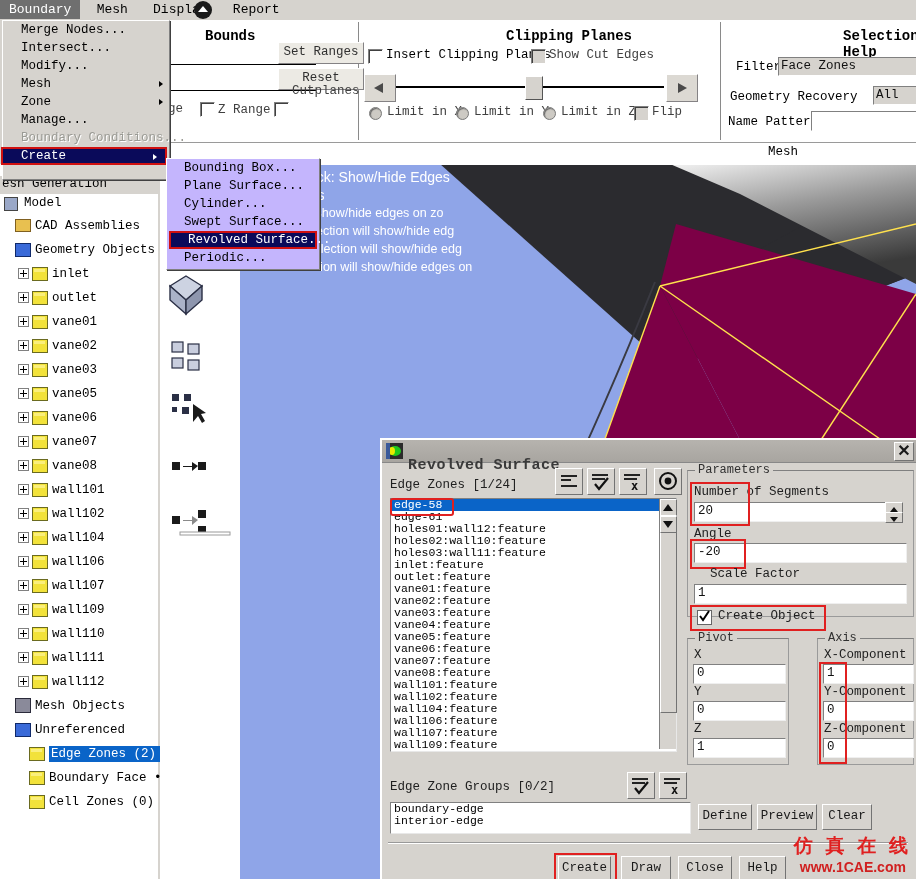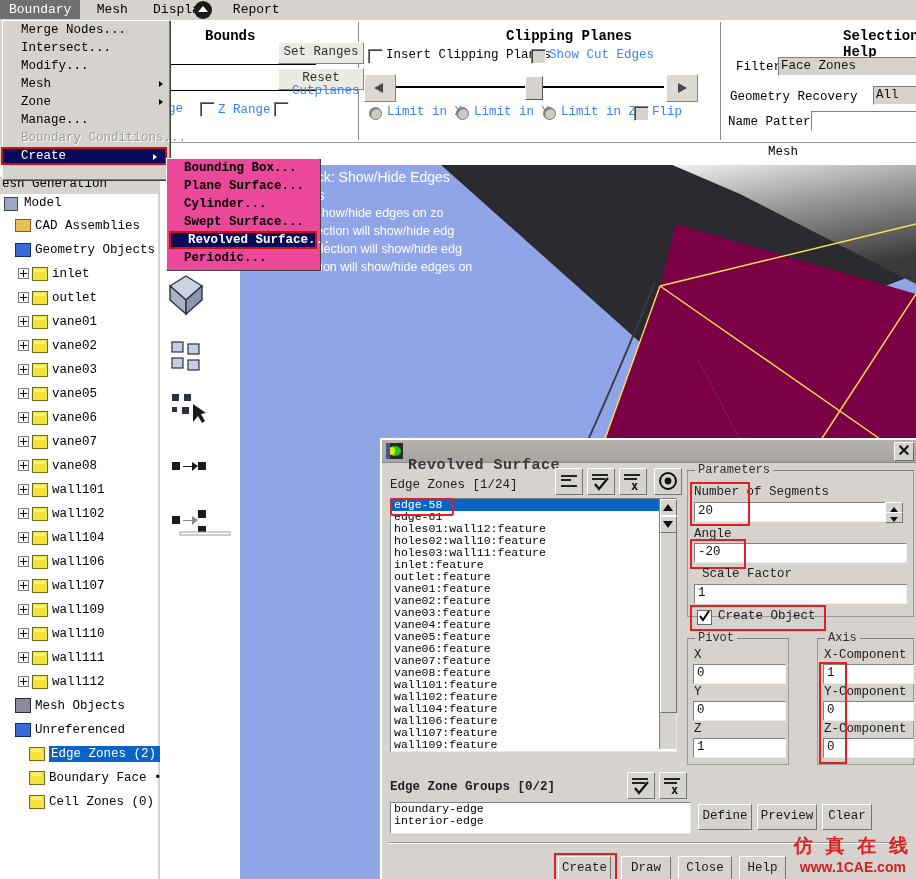--- a/index.html
+++ b/index.html
@@ -26,39 +26,39 @@
      box-shadow:1px 1px 0 #404040;}
   .mi{height:18px;line-height:18px;padding-left:18px;font-size:12.5px;position:relative;white-space:nowrap;}
   .mi.disabled{color:#9a9a94;text-shadow:1px 1px 0 #fff;}
   .mi .arrow{position:absolute;right:6px;top:6px;width:0;height:0;
     border-left:4px solid #000;border-top:3px solid transparent;border-bottom:3px solid transparent;}
   #create-item{background:#0a0a5a;color:#fff;border:2px solid #d01010;height:18px;line-height:14px;
      margin-left:-2px;width:166px;box-sizing:border-box;padding-left:18px;}
   #create-item .arrow{border-left-color:#fff;right:8px;top:5px;}
 
   
-  #create-submenu{left:166px;top:158px;width:152px;height:110px;background:#ec4899;
+  #create-submenu{left:166px;top:158px;width:152px;height:110px;background:#c4b5fd;
      border-top:1px solid #fff;border-left:1px solid #fff;
-     border-right:1px solid #808080;border-bottom:1px solid #808080;box-shadow:1px 1px 0 #404040;font-weight:bold;}
+     border-right:1px solid #808080;border-bottom:1px solid #808080;box-shadow:1px 1px 0 #404040;}
   #create-submenu .mi{padding-left:17px;}
   #revolved-item{background:#0a0a5a;color:#fff;border:2px solid #d01010;
      box-sizing:border-box;width:148px;margin-left:2px;height:18px;line-height:14px;padding-left:15px;}
 
   
   #toppanel{left:168px;top:20px;width:748px;height:122px;background:#fff;}
   .vline{background:#8a8a8a;width:1px;}
   .group-title{font-family:"Liberation Mono",monospace;font-weight:bold;font-size:14px;margin-left:20px;}
   .fieldline{background:#000;height:1px;}
   .btn3d{background:#eceae4;border-top:1px solid #fff;border-left:1px solid #fff;
     border-right:1px solid #848284;border-bottom:1px solid #848284;
     text-align:center;font-size:12.5px;font-family:"Liberation Mono",monospace;color:#303030;}
   .cbx{width:13px;height:13px;background:#fff;border-top:1px solid #808080;border-left:1px solid #808080;
        border-right:1px solid #fff;border-bottom:1px solid #fff;box-shadow:inset 1px 1px 0 #404040;}
   .cbx.gray{background:#d6d3ce;}
-  .lbl{font-family:"Liberation Mono",monospace;font-size:12.5px;color:#3b82f6;}
+  .lbl{font-family:"Liberation Mono",monospace;font-size:12.5px;color:#404040;}
   .lbl.dark{color:#000;}
   .radio{width:11px;height:11px;border-radius:50%;background:#cdcac4;
     border:1px solid #7a7a7a;box-shadow:inset 1px 1px 1px #666;}
   .txtbox{background:#fff;border-top:1px solid #808080;border-left:1px solid #808080;
     border-right:1px solid #fff;border-bottom:1px solid #fff;
     font-family:"Liberation Mono",monospace;font-size:12.5px;padding-left:2px;color:#111;}
   .txtbox.gray{background:#d6d3ce;}
 
   
   #slider-track{background:#000;height:2px;}
@@ -492,21 +492,21 @@
     <div class="dlgbtn abs" style="left:0;top:10px;width:16px;height:9px;"><svg width="14" height="7">
           <polygon points="7,6 11,1 3,1" fill="#111"></polygon>
         </svg></div>
   </div>
   <div class="redbox" style="left:308px;top:42px;width:56px;height:40px;"></div>
 
   <div class="flab abs" style="left:312px;top:87px;">Angle</div>
   <div class="ifield abs" style="left:312px;top:103px;width:208px;height:18px;line-height:17px;">-20</div>
   <div class="redbox" style="left:308px;top:99px;width:52px;height:26px;"></div>
 
-  <div class="flab abs" style="left:320px;top:127px;">Scale Factor</div>
+  <div class="flab abs" style="left:328px;top:127px;">Scale Factor</div>
   <div class="ifield abs" style="left:312px;top:144px;width:208px;height:18px;line-height:17px;">1</div>
 
   <div class="abs" style="left:312px;top:167px;width:148px;height:20px;">
     <span class="abs" style="left:3px;top:3px;width:13px;height:13px;background:#fff;border:1px solid #666;">
       <svg width="13" height="13" style="position:absolute;left:0;top:-1px;">
           <polyline points="2,6 5,10 11,1" fill="none" stroke="#000" stroke-width="2"></polyline>
         </svg>
     </span>
     <span class="flab abs" style="left:24px;top:2px;">Create Object</span>
   </div>
@@ -526,21 +526,21 @@
     <span class="grp-lbl">Axis</span>
   </div>
   <div class="flab abs" style="left:442px;top:208px;">X-Component</div>
   <div class="ifield abs" style="left:441px;top:224px;width:86px;height:18px;line-height:17px;">1</div>
   <div class="flab abs" style="left:442px;top:245px;">Y-Component</div>
   <div class="ifield abs" style="left:441px;top:261px;width:86px;height:18px;line-height:17px;">0</div>
   <div class="flab abs" style="left:442px;top:282px;">Z-Component</div>
   <div class="ifield abs" style="left:441px;top:298px;width:86px;height:18px;line-height:17px;">0</div>
   <div class="redbox" style="left:437px;top:222px;width:24px;height:98px;"></div>
 
-  <div class="flab abs" style="left:8px;top:340px;font-weight:bold;">Edge Zone Groups [0/2]</div>
+  <div class="flab abs" style="left:8px;top:340px;">Edge Zone Groups [0/2]</div>
   <div class="dlgbtn abs" style="left:245px;top:332px;width:26px;height:25px;">
     <svg width="26" height="25">
         <rect x="4" y="5" width="16" height="2" fill="#222"></rect>
         <rect x="4" y="9" width="13" height="2" fill="#222"></rect>
         <polyline points="7,15 11,20 20,9" fill="none" stroke="#111" stroke-width="2.2"></polyline>
       </svg>
   </div>
   <div class="dlgbtn abs" style="left:277px;top:332px;width:26px;height:25px;">
     <svg width="26" height="25">
         <rect x="4" y="5" width="16" height="2" fill="#222"></rect>

